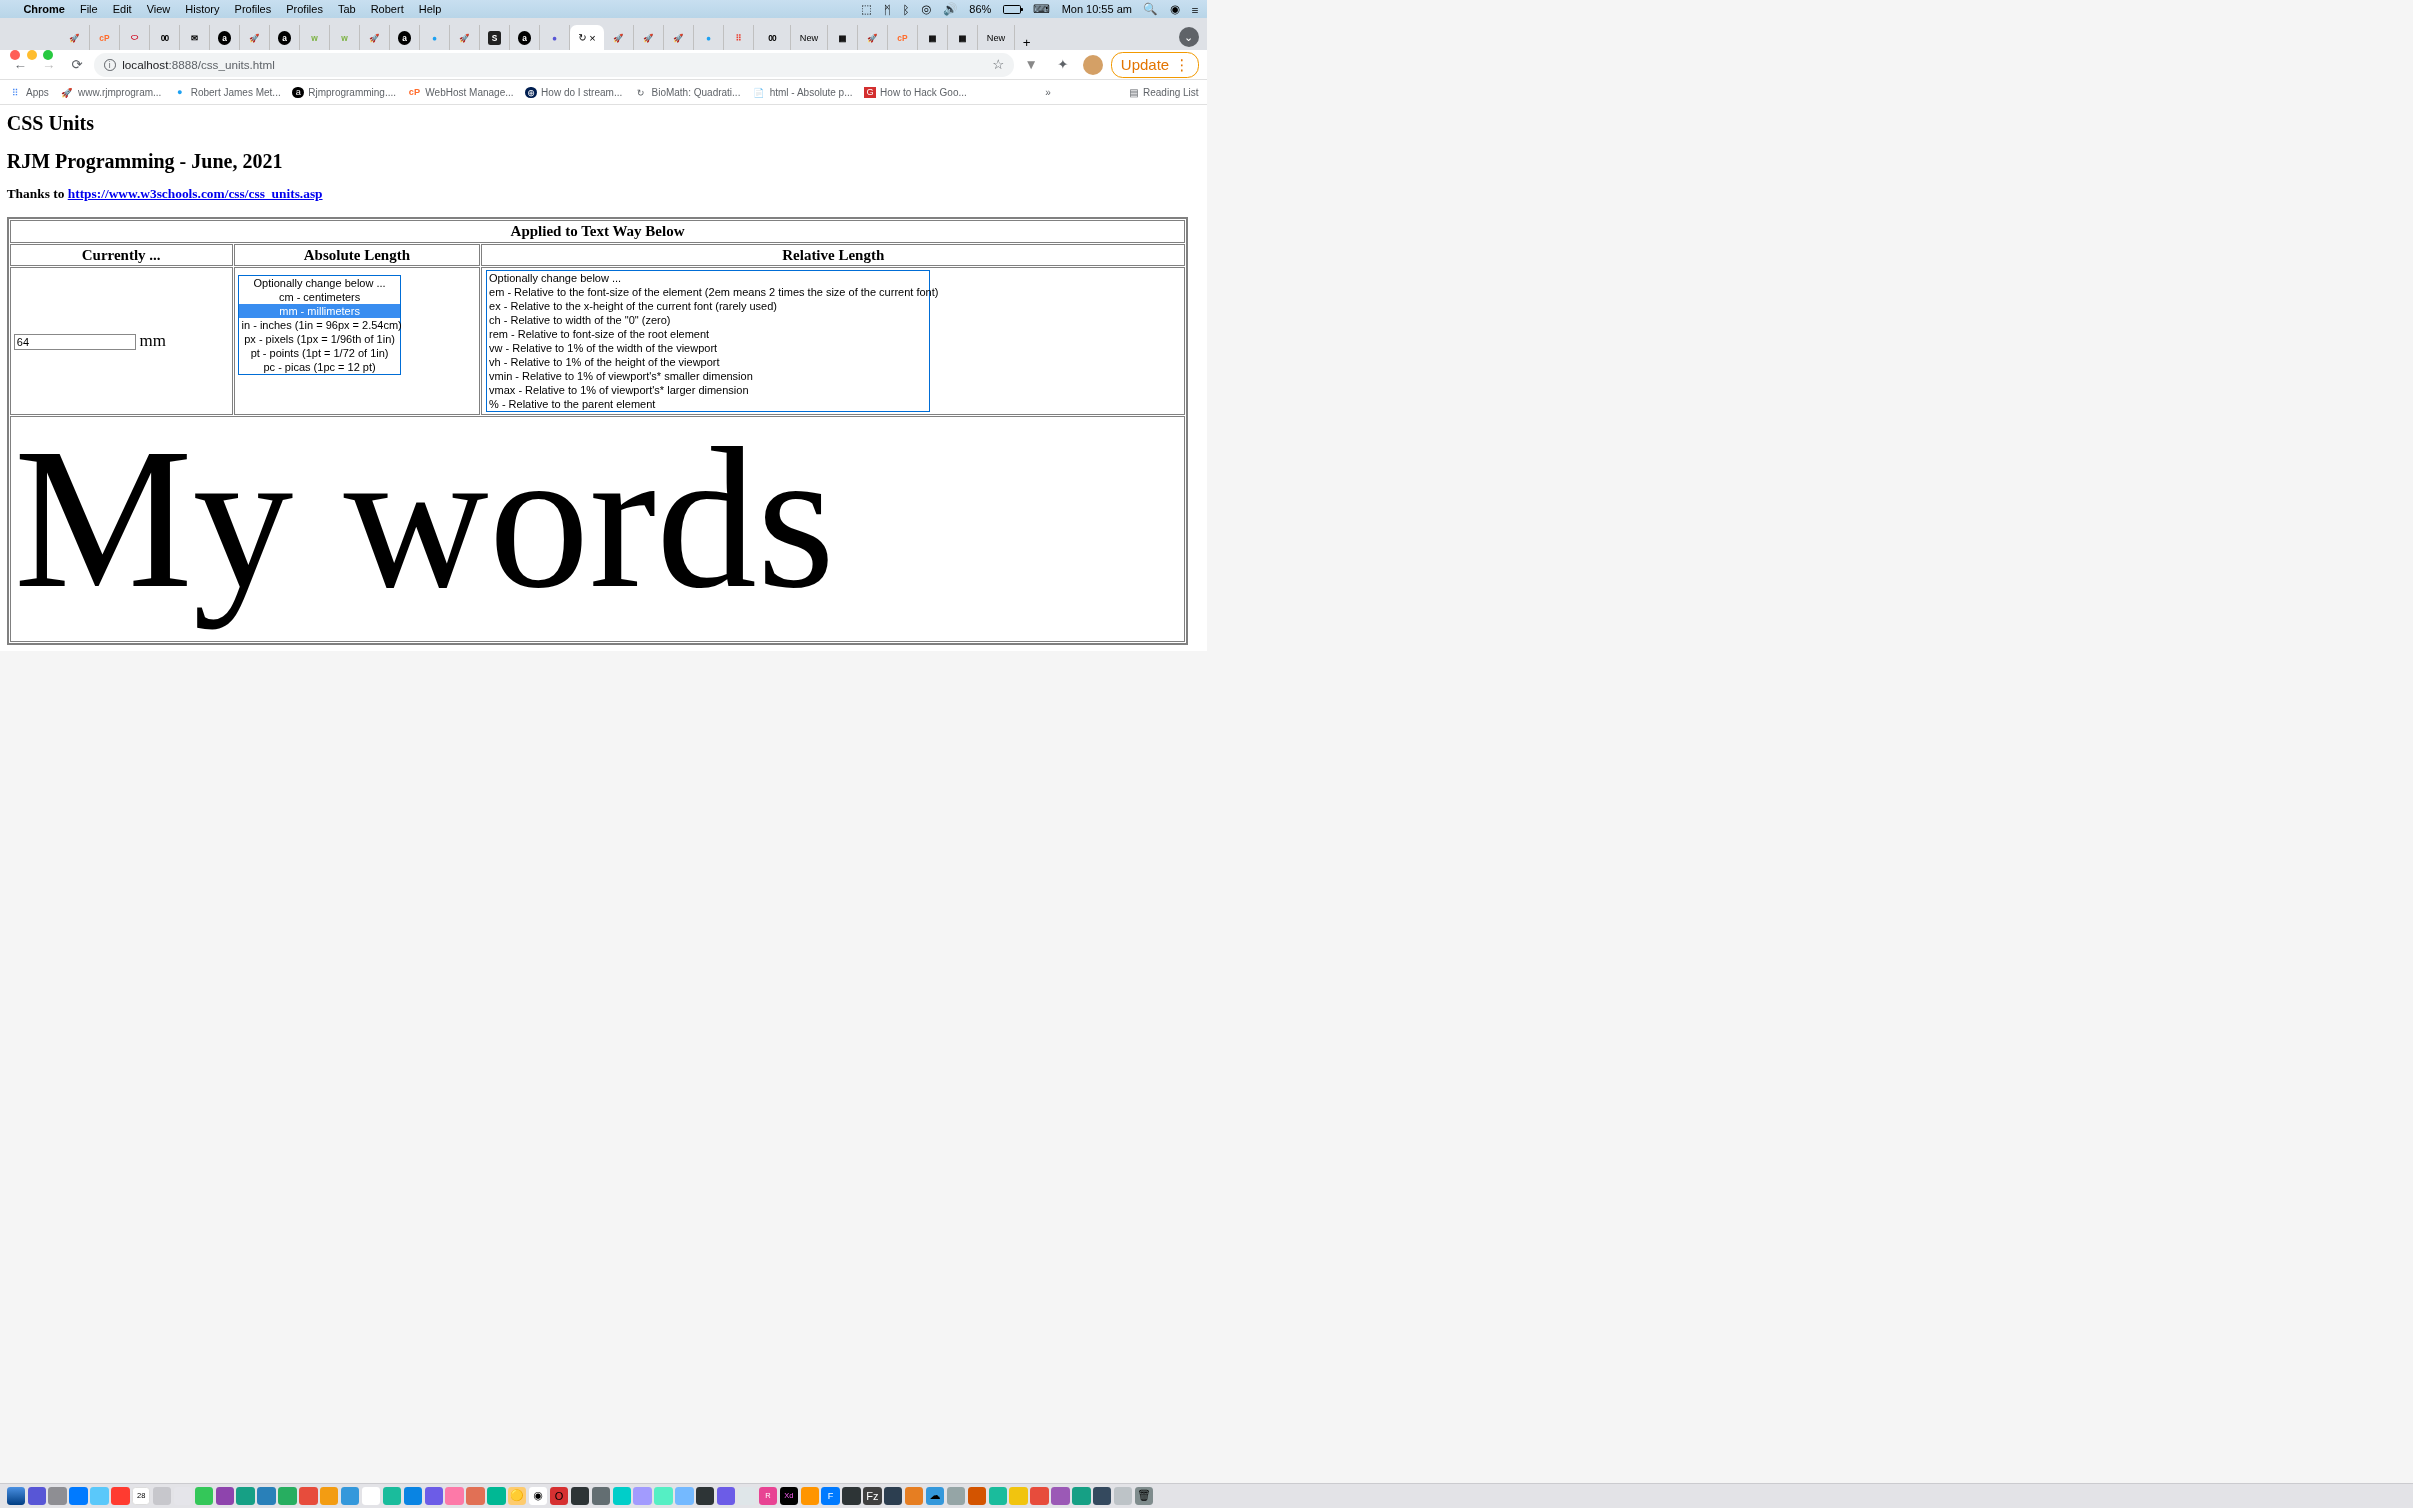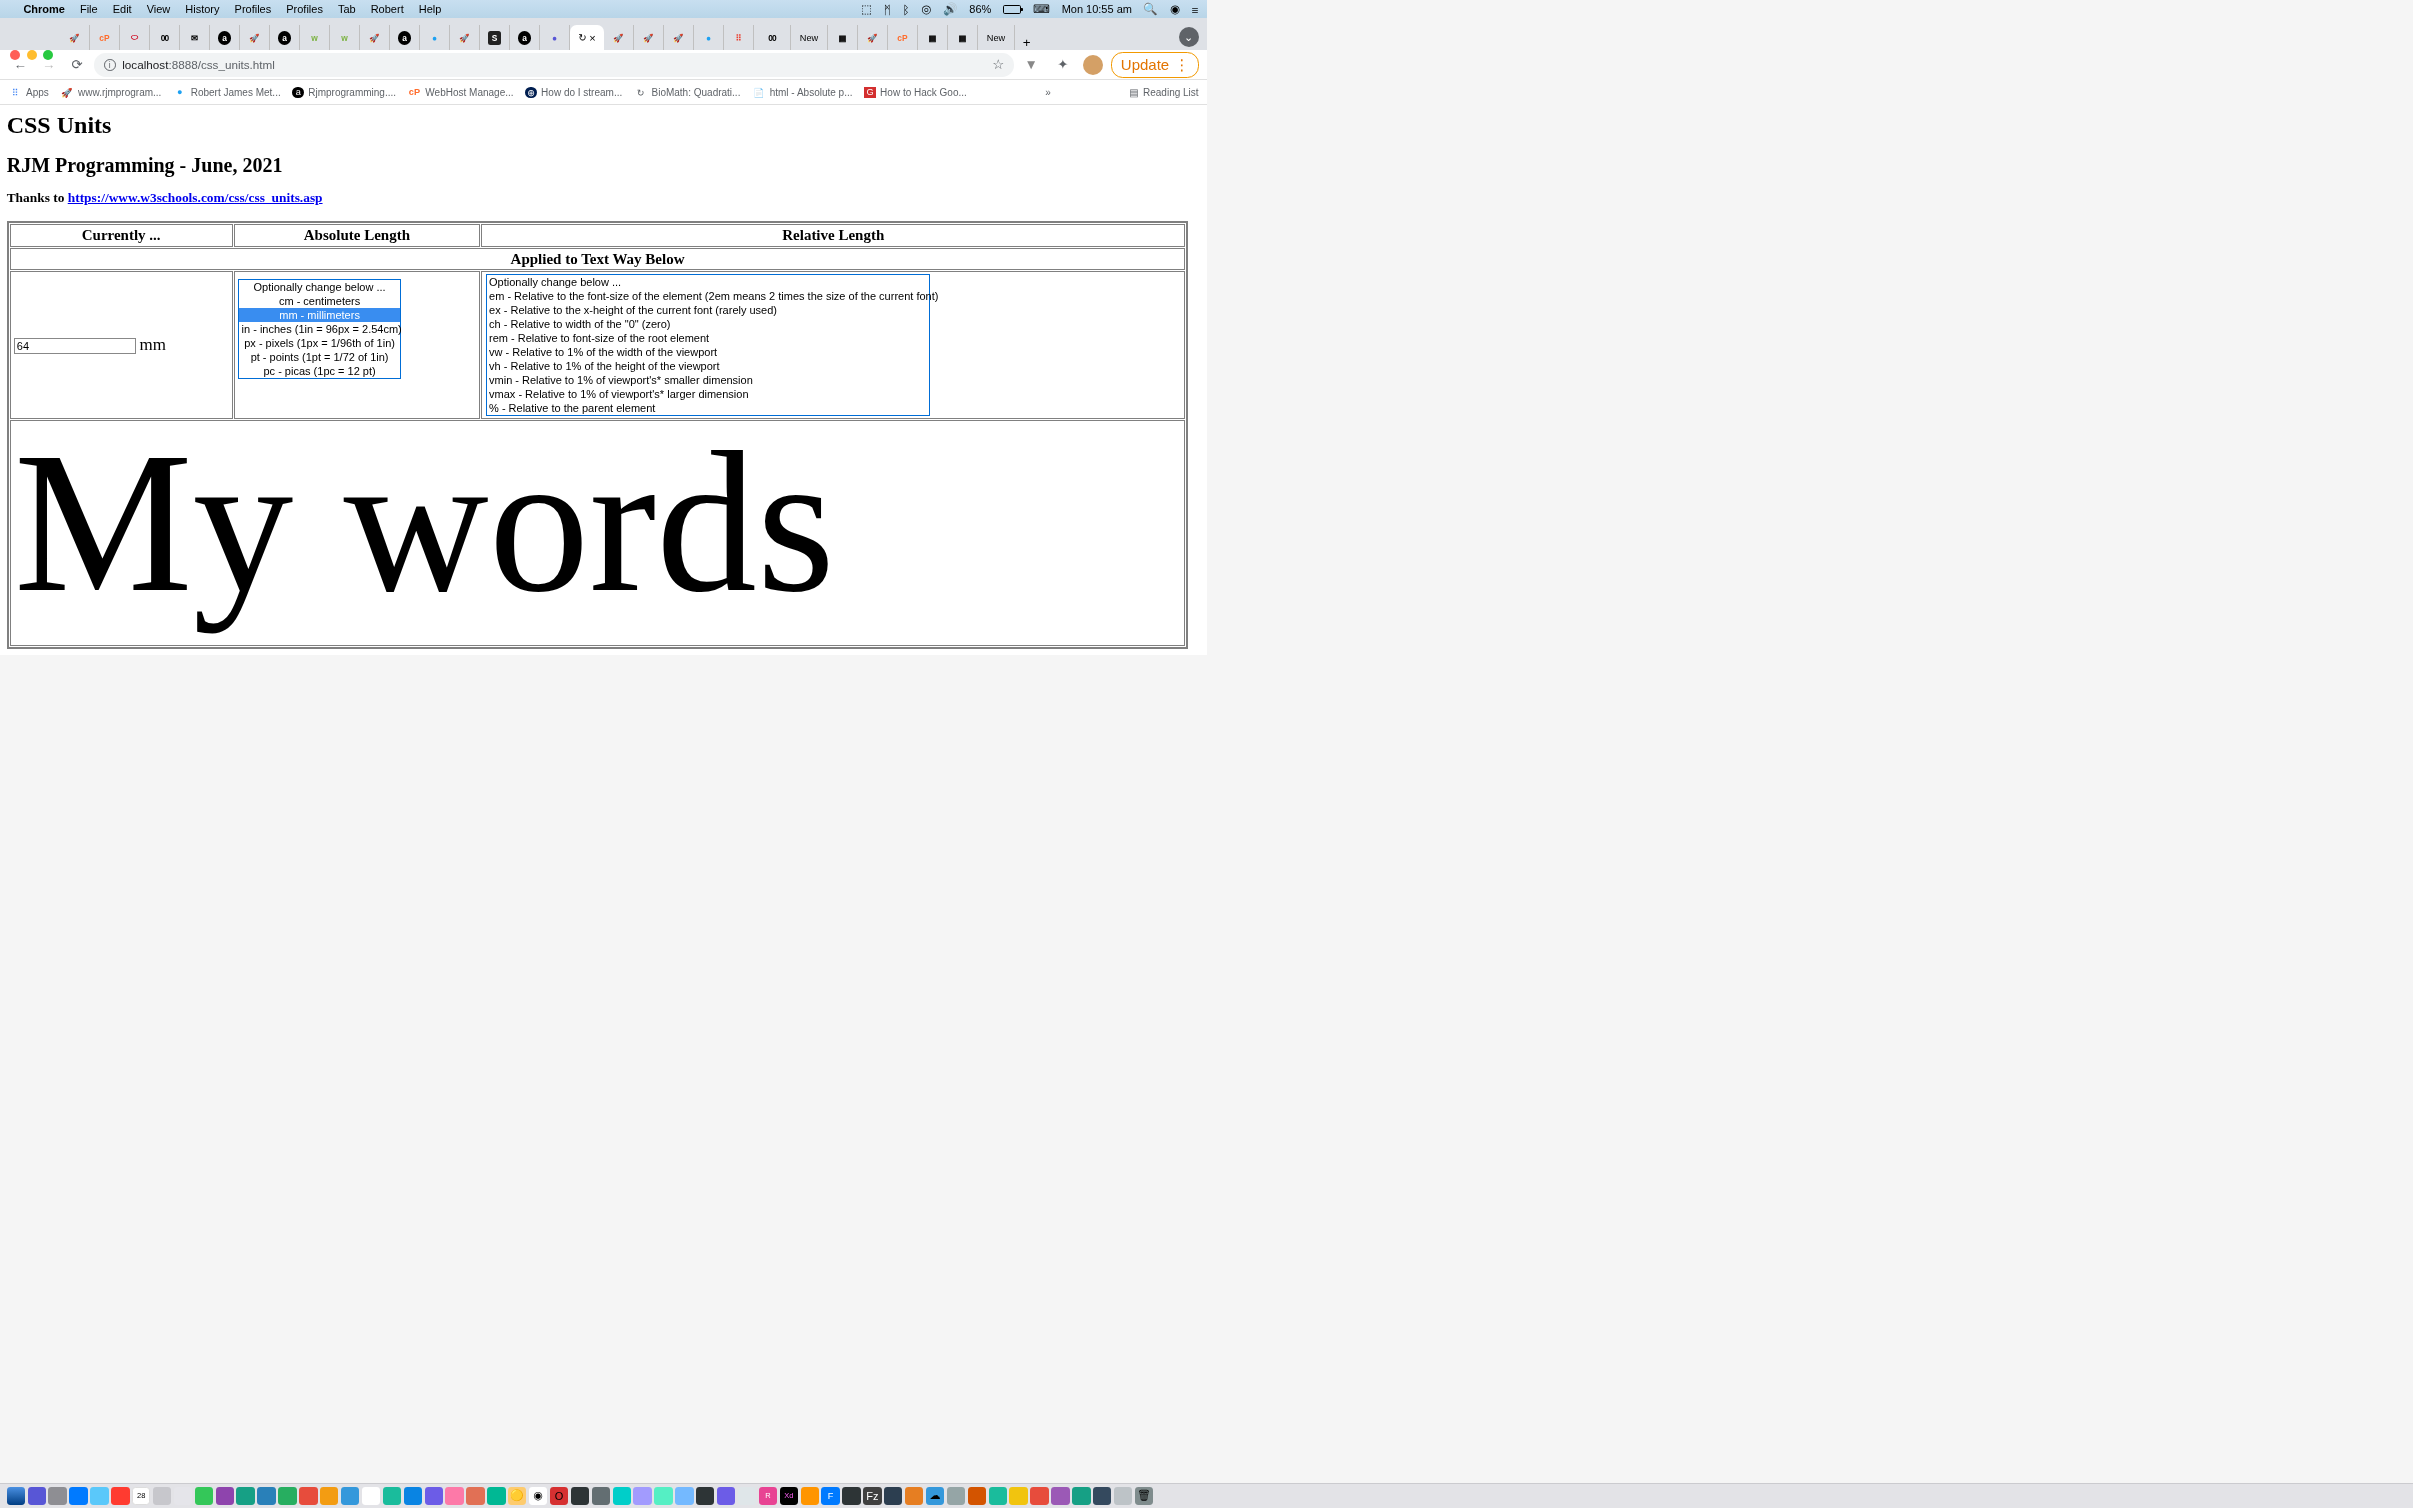--- a/index.html
+++ b/index.html
@@ -248,21 +248,21 @@
     
     
     .page-content {
       background: #fff;
       padding: 6.7px;
       height: calc(100% - 131px);
       overflow: hidden;
       font-family: "Times New Roman", serif;
     }
     .page-content h1 {
-      font-size: 24px;
+      font-size: 20px;
       font-weight: bold;
       margin-bottom: 15px;
     }
     .page-content h2 {
       font-size: 20px;
       font-weight: bold;
       margin-bottom: 13.4px;
     }
     .page-content h3 {
       font-size: 13.4px;
@@ -571,26 +571,26 @@
   <div class="page-content">
     <h1>CSS Units</h1>
     <h2>RJM Programming - June, 2021</h2>
     <h3>
       <span>Thanks to </span><a href="#">https://www.w3schools.com/css/css_units.asp</a>
     </h3>
 
     <table class="main-table">
       <tbody>
           <tr>
+        <th colspan="3">Applied to Text Way Below</th>
+      </tr>
+      <tr>
         <th class="col1">Currently ...</th>
         <th class="col2">Absolute Length</th>
         <th class="col3">Relative Length</th>
-      </tr>
-      <tr>
-        <th colspan="3">Applied to Text Way Below</th>
       </tr>
       <tr>
         <td class="col1" style="vertical-align:middle">
           <input type="text" class="num-input" value="64" style="">
           <span class="unit-label">mm</span>
         </td>
         <td class="col2" style="text-align:center;padding:6.7px 3.4px">
           <div class="select-box" id="abs-select">
                 <div class="opt">Optionally change below ...</div>
                 <div class="opt">cm - centimeters</div>

